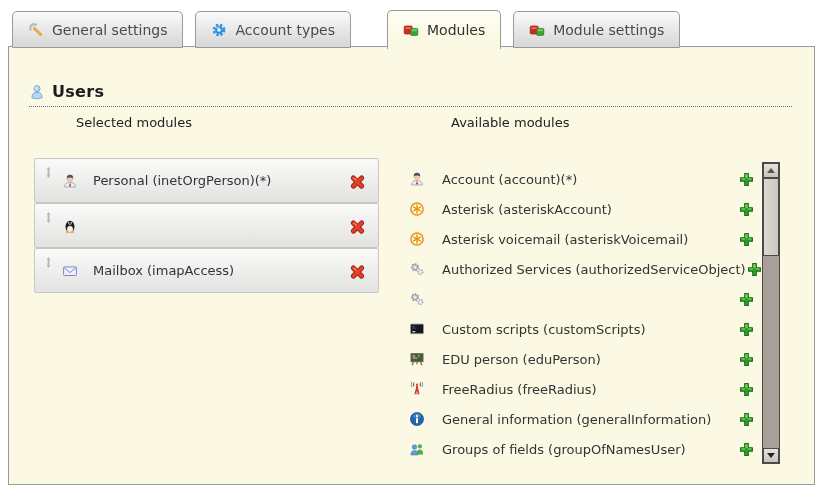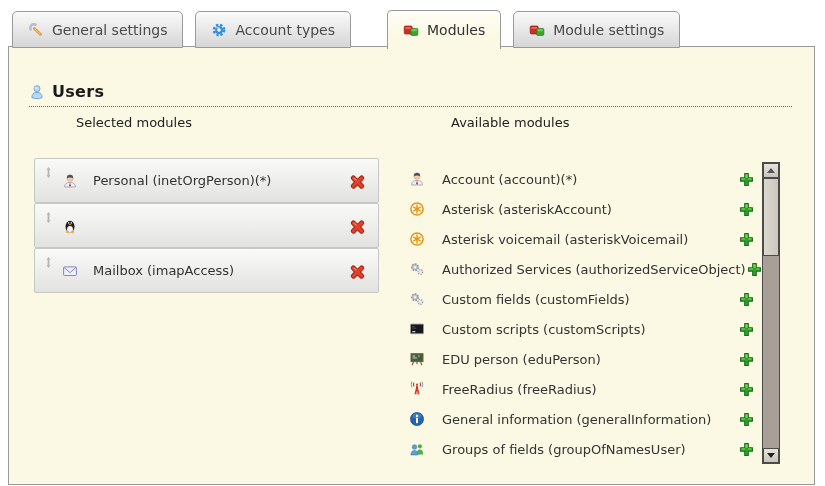--- a/index.html
+++ b/index.html
@@ -339,21 +339,20 @@
         <span class="ic">
           <svg viewBox="0 0 16 16">
             <circle cx="6" cy="6.2" r="3.1" fill="#cdd2da" stroke="#8a8f98" stroke-width="1.7" stroke-dasharray="1.6 1.2"></circle>
             <circle cx="6" cy="6.2" r="2.4" fill="#cdd2da" stroke="#9aa0a8" stroke-width="0.5"></circle>
             <circle cx="6" cy="6.2" r="1" fill="#fbf8e3"></circle>
             <circle cx="11.3" cy="11" r="2.4" fill="#dfe3e9" stroke="#9aa0a8" stroke-width="1.4" stroke-dasharray="1.2 1"></circle>
             <circle cx="11.3" cy="11" r="1.8" fill="#dfe3e9"></circle>
             <circle cx="11.3" cy="11" r="0.8" fill="#fbf8e3"></circle>
           </svg>
         </span>
-        <span class="mod-label">Custom fields (customFields)</span>
         <button class="add-btn">
           <svg viewBox="0 0 16 16">
             <path d="M6.3 2.4 h3.4 v3.9 h3.9 v3.4 h-3.9 v3.9 h-3.4 v-3.9 h-3.9 v-3.4 h3.9 Z" fill="#2f9e2f" stroke="#1a6e1a" stroke-width="1" stroke-linejoin="round"></path>
             <rect x="6.9" y="3.1" width="2.2" height="3.4" fill="#7ed24e"></rect>
             <rect x="3.2" y="6.9" width="3.4" height="1.2" fill="#7ed24e"></rect>
             <rect x="9.4" y="6.9" width="3.2" height="1.2" fill="#7ed24e"></rect>
           </svg>
         </button>
       </div>
       <div class="avail-row">

